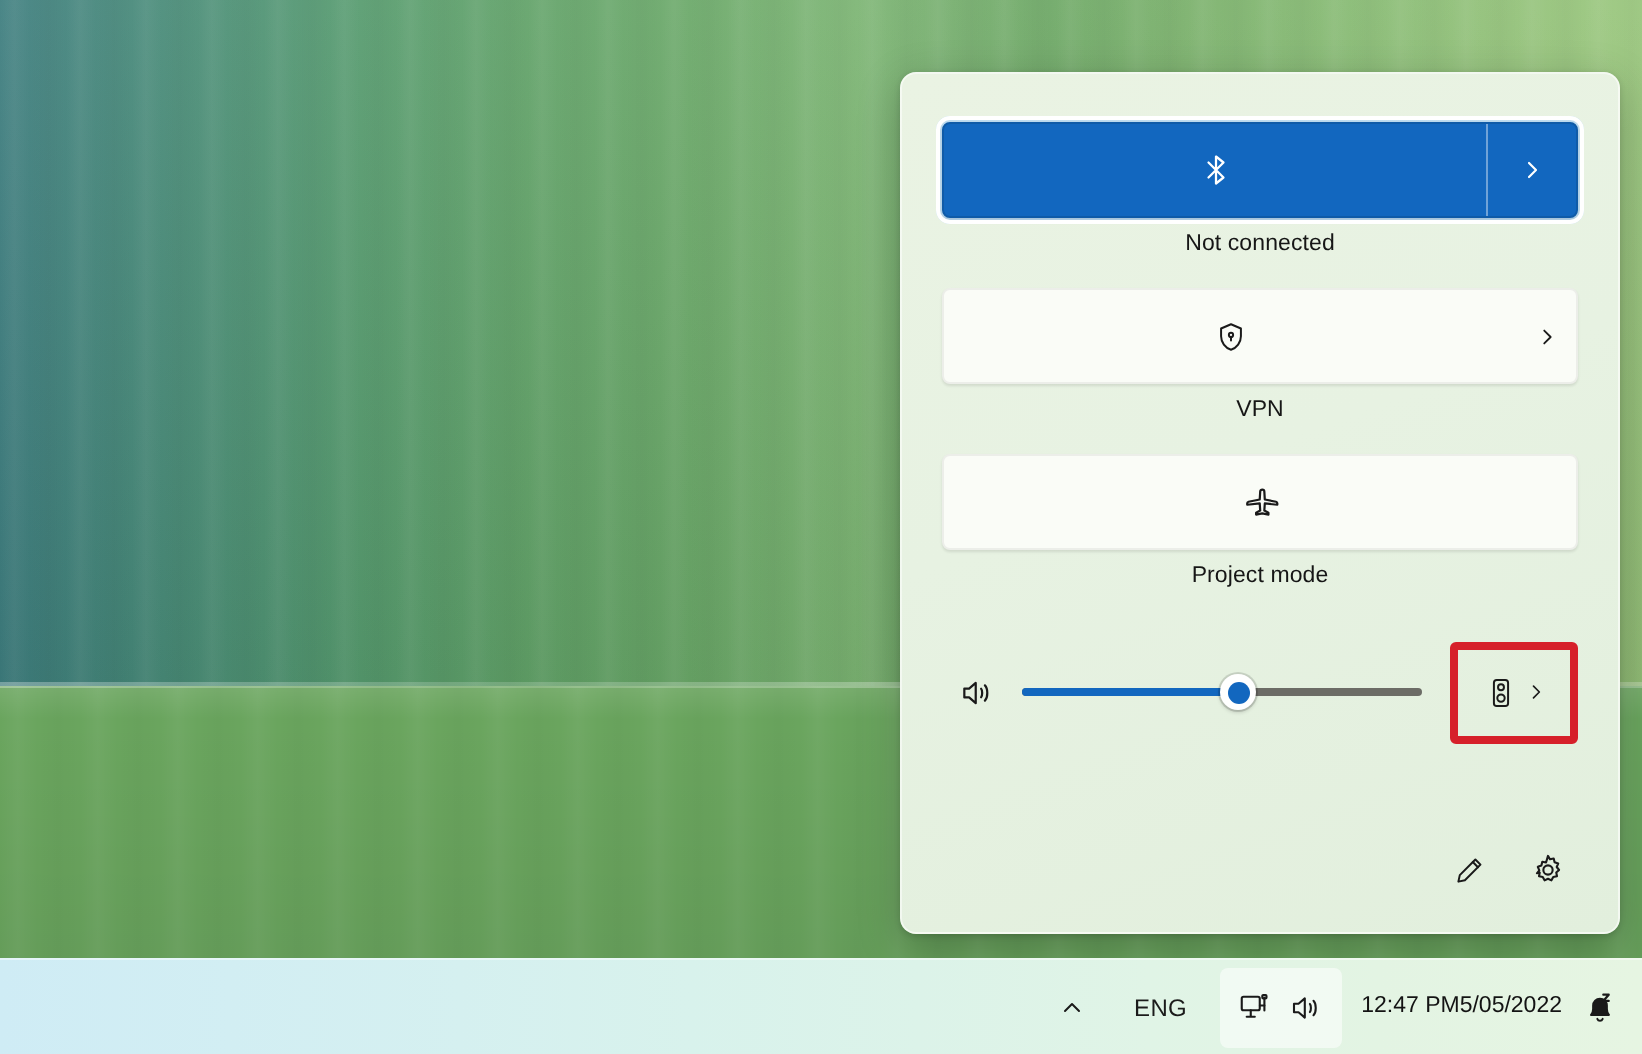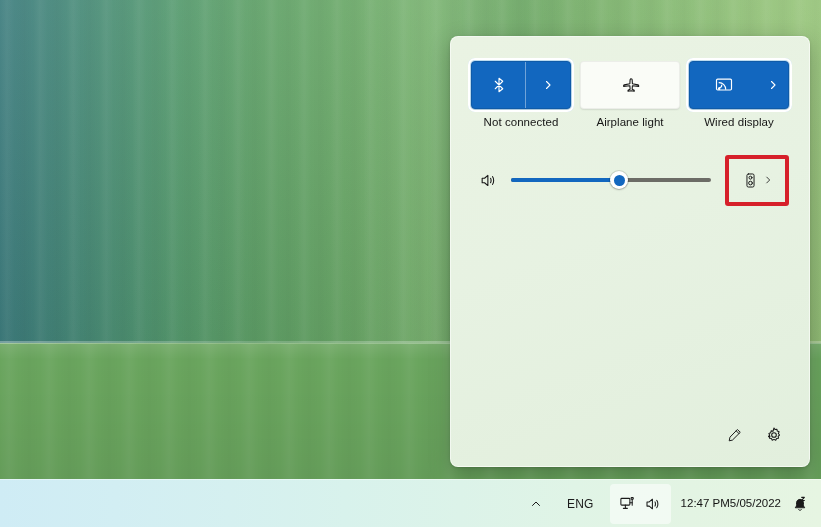--- a/index.html
+++ b/index.html
@@ -200,21 +200,21 @@
     box-shadow: 0 6px 22px rgba(0,0,0,0.22), 0 1px 3px rgba(0,0,0,0.14);
     border: 1px solid rgba(255,255,255,0.55);
     overflow: hidden;
     display: flex;
     flex-direction: column;
   }
 
   .qs-grid {
     padding: 24px 20px 0 20px;
     display: grid;
-    grid-template-columns: repeat(3, 1fr);
+    grid-template-columns: repeat(1, 1fr);
     column-gap: 9px;
     row-gap: 0px;
   }
 
   .qs-cell {
     display: flex;
     flex-direction: column;
     align-items: center;
   }
 
@@ -419,60 +419,57 @@
           <span>
             <svg width="12" height="12" viewBox="0 0 24 24" fill="none" stroke="#ffffff" stroke-width="2.2" stroke-linecap="round" stroke-linejoin="round">
               <path d="M9 5l7 7-7 7"></path>
             </svg>
           </span>
         </div>
       </div>
       <div class="qs-label">Not connected</div>
     </div>
 
+    <div class="qs-cell">
+      <div class="qs-tile">
+        <div class="tile-main">
+          <span>
+            <svg width="17" height="17" viewBox="0 0 24 24" fill="none" stroke="#1a1a1a" stroke-width="1.4" stroke-linecap="round" stroke-linejoin="round">
+              <path d="M12 3l7 3v5.5c0 4.3-2.9 8.2-7 9.5-4.1-1.3-7-5.2-7-9.5V6l7-3z"></path>
+              <circle cx="12" cy="10.5" r="1.5"></circle>
+              <path d="M12 12v2.4"></path>
+            </svg>
+          </span>
+        </div>
+        <div class="tile-chev">
+          <span>
+            <svg width="11" height="11" viewBox="0 0 24 24" fill="none" stroke="#1a1a1a" stroke-width="2" stroke-linecap="round" stroke-linejoin="round">
+              <path d="M9 5l7 7-7 7"></path>
+            </svg>
+          </span>
+        </div>
+      </div>
+      <div class="qs-label">VPN</div>
+    </div>
 
     <div class="qs-cell">
       <div class="qs-tile">
         <div class="tile-main">
           <span>
             <svg width="19" height="19" viewBox="0 0 24 24" fill="none" stroke="#1a1a1a" stroke-width="1.4" stroke-linecap="round" stroke-linejoin="round">
               <path d="M21.5 11.2l-7.1-1.4-.3-5.1c0-.7-.6-1.2-1.3-1.2s-1.2.5-1.3 1.2l-.3 5.1-7.1 1.4c-.5.1-.8.5-.8 1v.9l7.9-.8.3 4.5-2.6 1.3v1.2l3.9-.7 3.9.7v-1.2l-2.6-1.3.3-4.5 7.9.8v-.9c0-.5-.3-.9-.8-1z"></path>
             </svg>
           </span>
         </div>
       </div>
-      <div class="qs-label">Airplane light</div>
-    </div>
-
-
-
-    <div class="qs-cell">
-      <div class="qs-tile active focused">
-        <div class="tile-main">
-          <span>
-            <svg width="20" height="20" viewBox="0 0 24 24" fill="none" stroke="#ffffff" stroke-width="1.4" stroke-linecap="round" stroke-linejoin="round">
-              <rect x="3" y="5" width="18" height="13" rx="1.4"></rect>
-              <path d="M6 15.4c1.8 0 3.3-1.5 3.3-3.3"></path>
-              <path d="M6 12.6c2.2 0 4 1.8 4 4" opacity="0"></path>
-              <path d="M6 12.1c2.9 0 5.2 2.3 5.2 5.2" opacity="0"></path>
-              <path d="M6.2 9.2c4.3 0 7.8 3.5 7.8 7.8"></path>
-              <circle cx="6.2" cy="16.6" r="0.8" fill="#ffffff"></circle>
-            </svg>
-          </span>
-        </div>
-        <div class="tile-chev">
-          <span>
-            <svg width="12" height="12" viewBox="0 0 24 24" fill="none" stroke="#ffffff" stroke-width="2.2" stroke-linecap="round" stroke-linejoin="round">
-              <path d="M9 5l7 7-7 7"></path>
-            </svg>
-          </span>
-        </div>
-      </div>
-      <div class="qs-label">Wired display</div>
-    </div>
+      <div class="qs-label">Project mode</div>
+    </div>
+
+
+
 
 
 
     <div class="qs-cell"></div>
   </div>
 
   <div class="qs-volume-row">
     <div class="vol-icon">
       <span>
         <svg width="19" height="19" viewBox="0 0 24 24" fill="none" stroke="#1a1a1a" stroke-width="1.4" stroke-linecap="round" stroke-linejoin="round">

